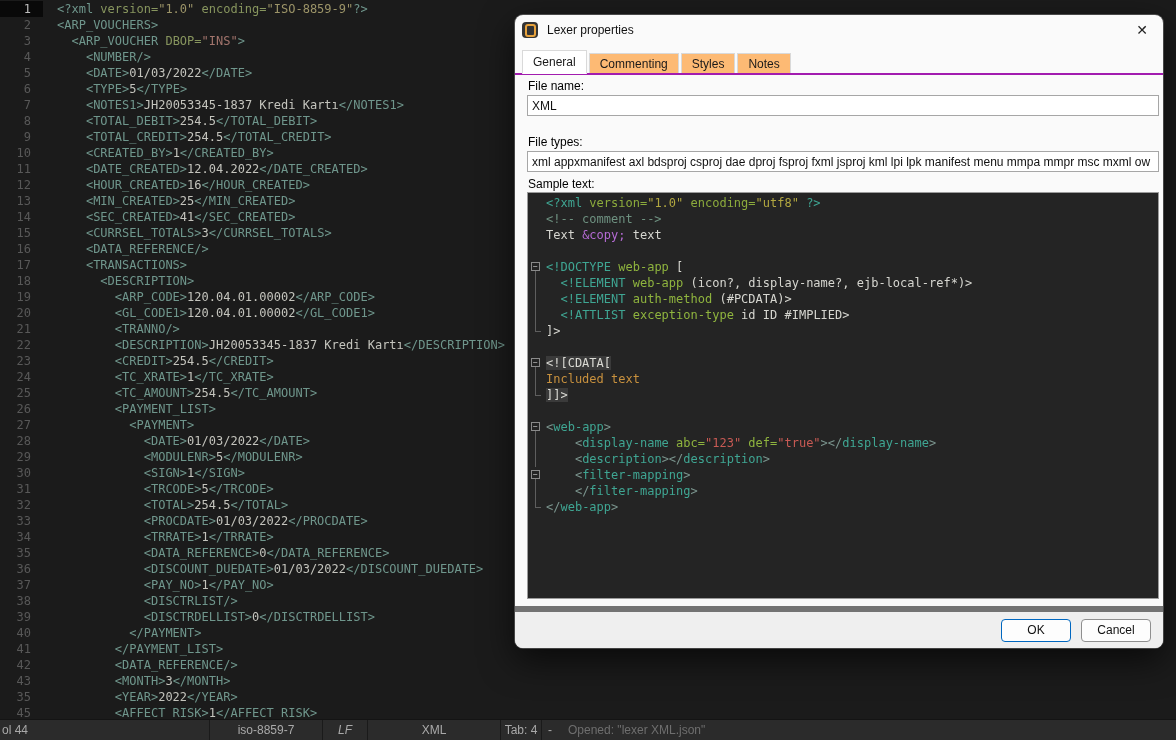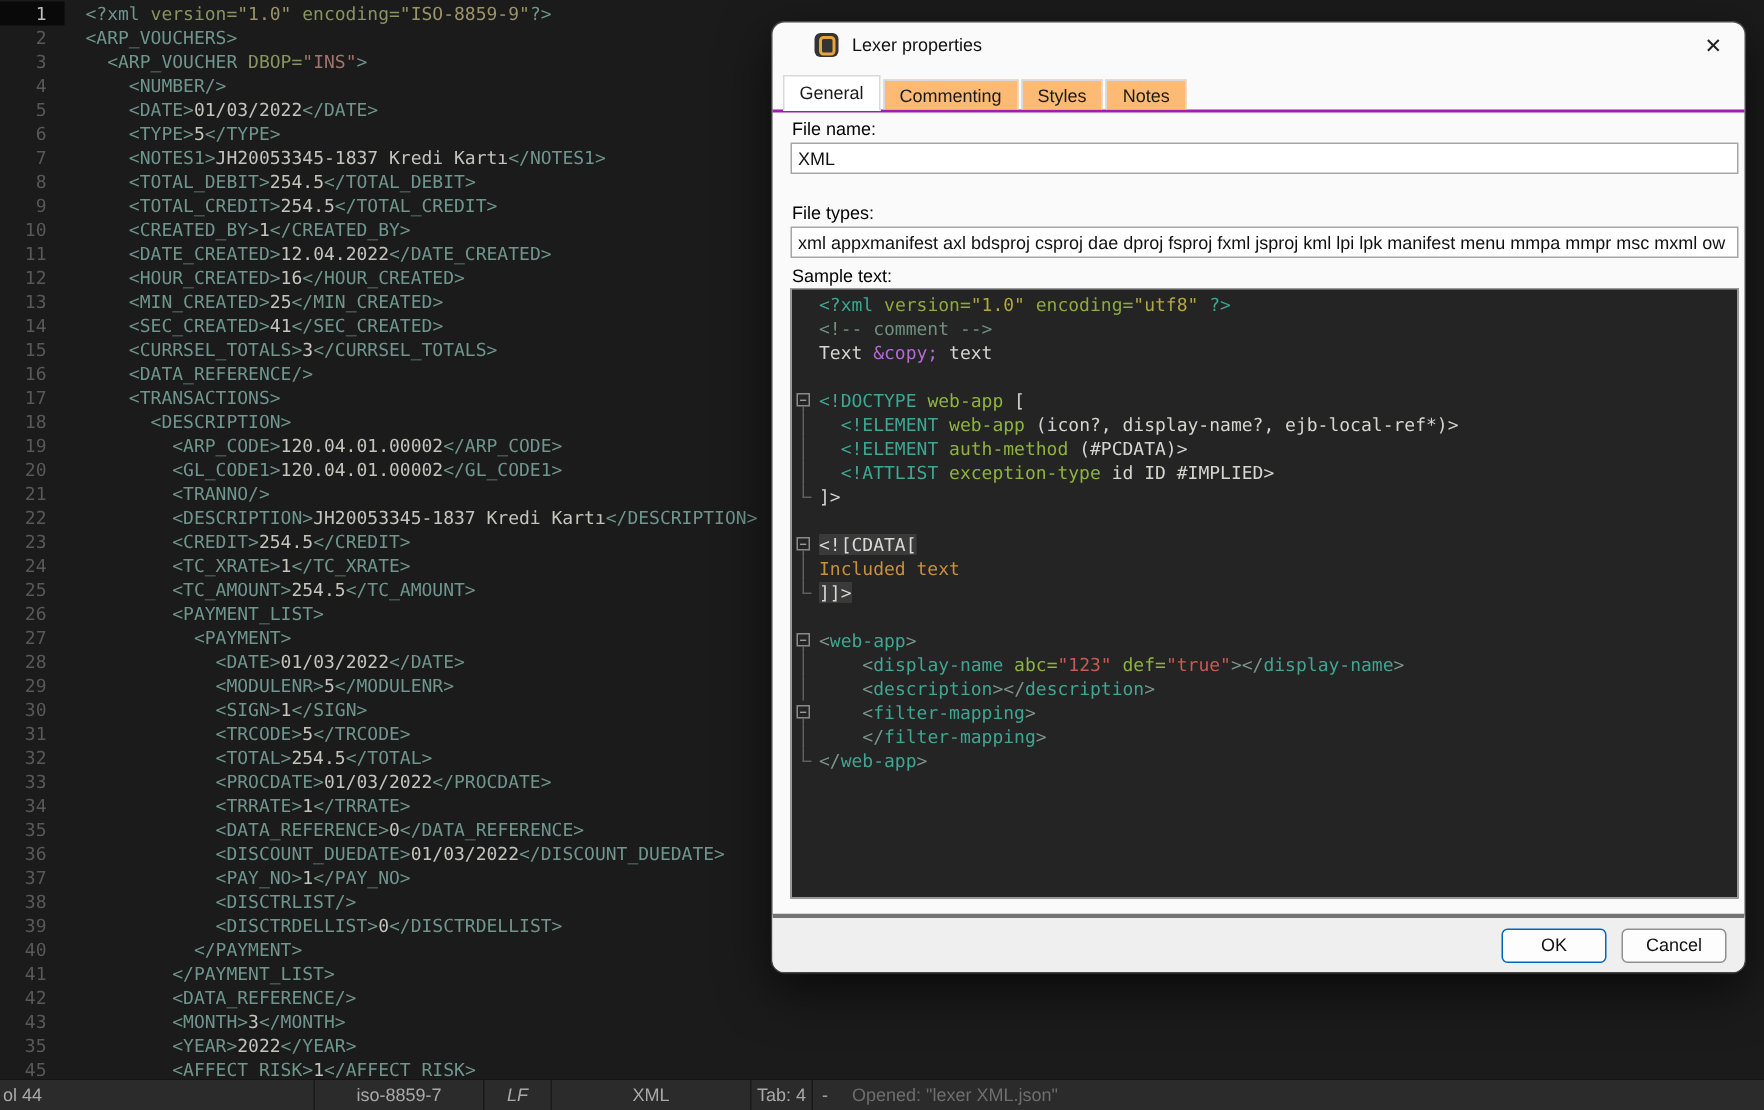--- a/index.html
+++ b/index.html
@@ -45,21 +45,21 @@
   .sb-lexer{width:132px;justify-content:center;}
   .sb-tab{width:40px;justify-content:center;}
   .sb-dash{width:16px;justify-content:center;}
   .sb-msg{flex:1;padding-left:10px;color:#6e6e6e;}
   .sb-sep{width:1px;height:100%;background:#1a1a1a;}
 
   
   .dialog{position:absolute;left:515px;top:15px;width:648px;height:633px;background:#fafafa;
           border-radius:8px;box-shadow:0 0 0 1px rgba(255,255,255,.22),0 12px 34px rgba(0,0,0,.65);
           z-index:10;}
-  .titlebar{height:30px;display:flex;align-items:center;padding-left:28px;gap:9px;
+  .titlebar{height:30px;display:flex;align-items:center;padding-left:7px;gap:9px;
             color:#111;font-size:12px;text-align:center;}
   .app-icon{width:16px;height:16px;border-radius:4px;background:#343434;
             display:flex;align-items:center;justify-content:center;}
   .app-icon-glyph{width:7px;height:9px;border:2px solid #e8a33d;border-radius:3px;display:block;}
   .close{margin-left:auto;margin-right:15px;font-size:14px;color:#222;cursor:default;}
 
   .tabs{position:absolute;left:0;right:0;top:35px;height:23px;display:flex;align-items:flex-end;
         padding-left:7px;border-bottom:2px solid #a21caf;box-sizing:content-box;}
   .tab{height:19px;display:flex;align-items:center;padding:0 10px;margin-right:2px;
        background:#fdba74;border:1px solid #d9d9d9;border-bottom:none;
@@ -80,21 +80,21 @@
           font:12px/16px "DejaVu Sans Mono",monospace;}
   .f-box{position:absolute;left:3px;top:3px;width:9px;height:9px;box-sizing:border-box;
          border:1px solid #8a8a8a;color:#c0c0c0;font:8px/7px "DejaVu Sans Mono",monospace;
          text-align:center;background:#242424;z-index:1;}
   .f-stem{position:absolute;left:7px;top:12px;bottom:0;width:1px;background:#5e5e5e;}
   .f-line{position:absolute;left:7px;top:0;width:1px;height:16px;background:#5e5e5e;}
   .f-end{position:absolute;left:7px;top:0;width:5px;height:8px;
          border-left:1px solid #5e5e5e;border-bottom:1px solid #5e5e5e;}
 
   .footer{position:absolute;left:0;right:0;bottom:0;height:36px;background:#efefef;
-          border-top:3px solid #737373;border-radius:0 0 8px 8px;
+          border-top:6px solid #737373;border-radius:0 0 8px 8px;
           display:flex;align-items:center;justify-content:flex-end;gap:10px;padding-right:12px;}
   .btn{width:70px;height:23px;background:#fdfdfd;border:1px solid #8f8f8f;border-radius:4px;
        font:12px "Liberation Sans",sans-serif;color:#111;}
   .btn-ok{border-color:#0067c0;}
 </style>
 </head>
 <body>
 
 <div class="screen">
 

